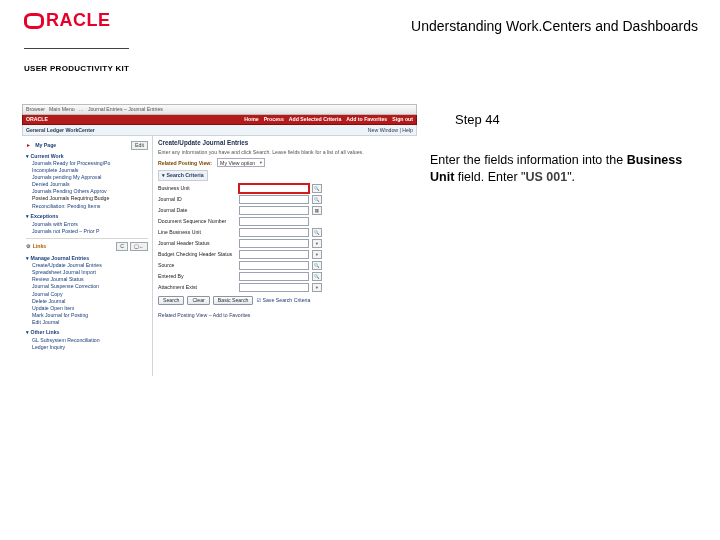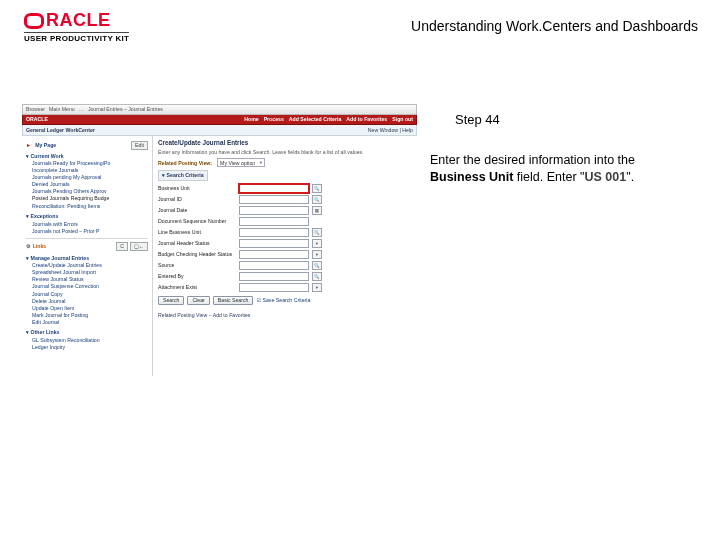--- a/index.html
+++ b/index.html
@@ -1,20 +1,20 @@
 <!DOCTYPE html>
 <html><head>
 <meta charset="utf-8">
 <style>
   html,body{margin:0;padding:0;width:720px;height:540px;background:#fff;font-family:Arial,Helvetica,sans-serif;color:#000;overflow:hidden}
   .page{position:relative;width:720px;height:480px}
   .logo-block{position:absolute;left:24px;top:10px}
   .oracle-logo{font-family:Arial,Helvetica,sans-serif;font-weight:900;font-size:18px;color:#e8002b;letter-spacing:0.5px;display:flex;align-items:center;gap:2px}
   .oracle-o{display:inline-block;width:14px;height:10px;border:3px solid #e8002b;border-radius:7px/6px}
-  .upk{font-size:8px;font-weight:700;letter-spacing:0.3px;color:#000;margin-top:1px;border-top:1px solid #444;padding-top:1px}
+  .upk{font-size:8px;font-weight:700;letter-spacing:0.3px;color:#000;margin-top:17px;border-top:1px solid #444;padding-top:15px}
   .doc-title{position:absolute;top:18px;right:22px;font-size:14px}
   .step-label{position:absolute;left:455px;top:112px;font-size:13px}
   .instr{position:absolute;left:430px;top:152px;width:260px;font-size:12.5px;line-height:1.35}
   .instr .b{font-weight:700}
   .instr .code{font-weight:700;color:#404040}
   
   .shot{position:absolute;left:22px;top:104px;width:395px;height:280px;font-size:5.2px;color:#333;line-height:1.25}
   .shot .titlebar{height:9px;background:linear-gradient(#fbfbfb,#e3e3e3);border:1px solid #bbb;display:flex;align-items:center;padding:0 3px;gap:4px;color:#555}
   .shot .tb-item{white-space:nowrap}
   .shot .tb-sep{flex:1}
@@ -66,21 +66,21 @@
       <span>RACLE</span>
     </div>
     <div class="upk">USER PRODUCTIVITY KIT</div>
   </div>
 
   <div class="doc-title">Understanding Work.Centers and Dashboards</div>
 
   <div class="step-label">Step 44</div>
 
   <div class="instr">
-    <span>Enter the desired information into the </span><span class="b">Business Unit</span><span> field. Enter "</span><span class="code">US 001</span><span>".</span>
+    <span>Enter the fields information into the </span><span class="b">Business Unit</span><span> field. Enter "</span><span class="code">US 001</span><span>".</span>
   </div>
 
   <div class="shot">
     <div class="titlebar">
       <span class="tb-item">Browser</span>
       <span class="tb-item">Main Menu</span>
       <span class="tb-item">…</span>
       <span class="tb-item">Journal Entries – Journal Entries</span>
       <span class="tb-sep"></span>
     </div>

